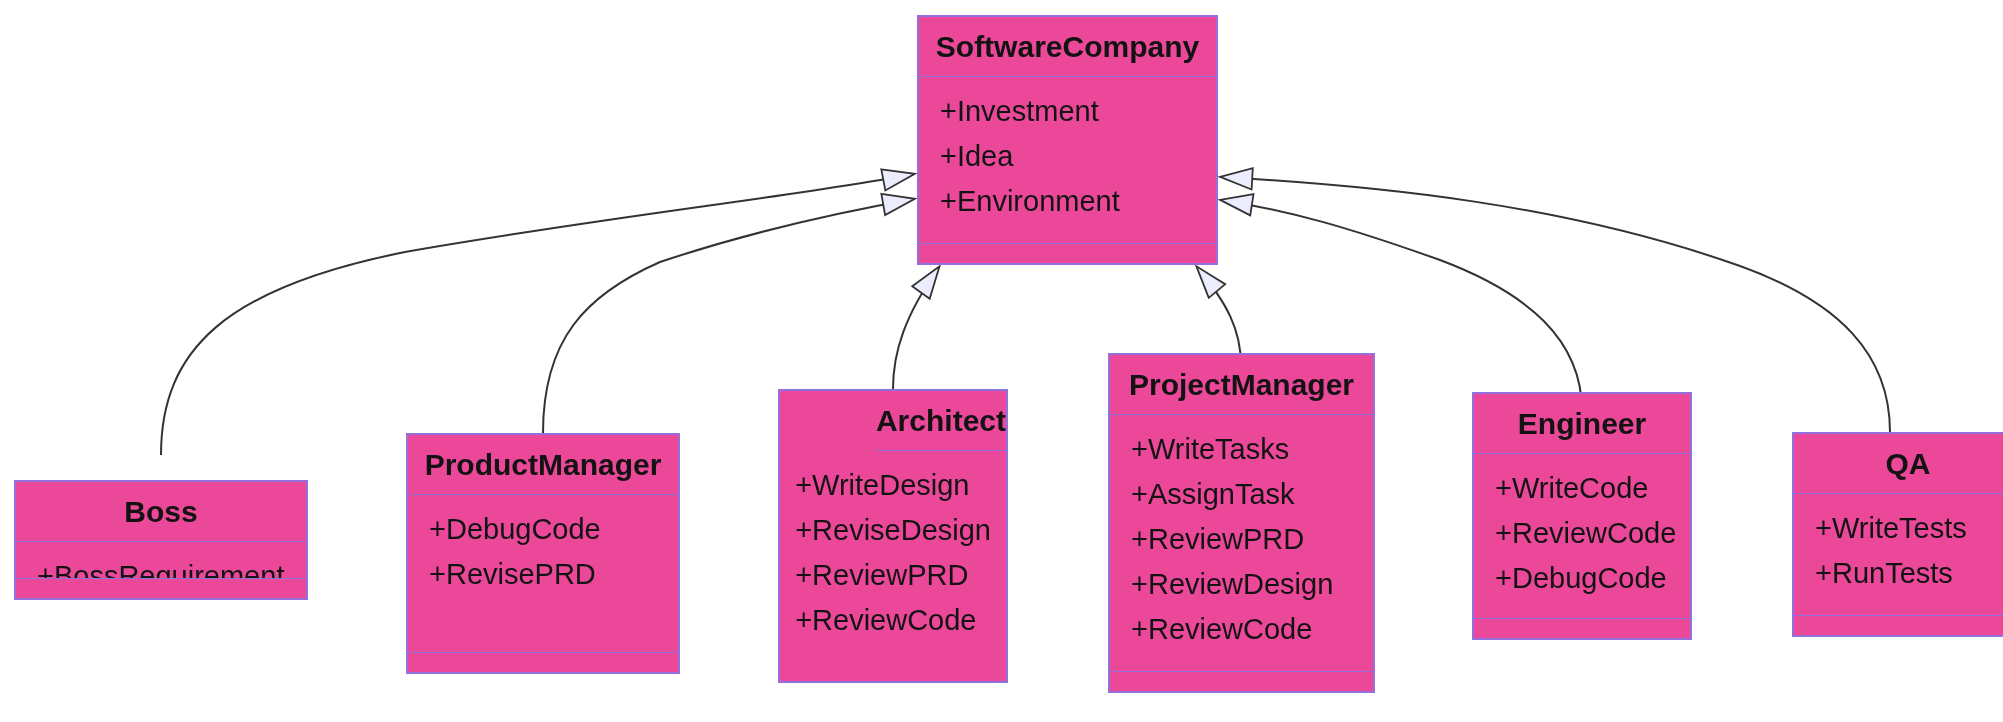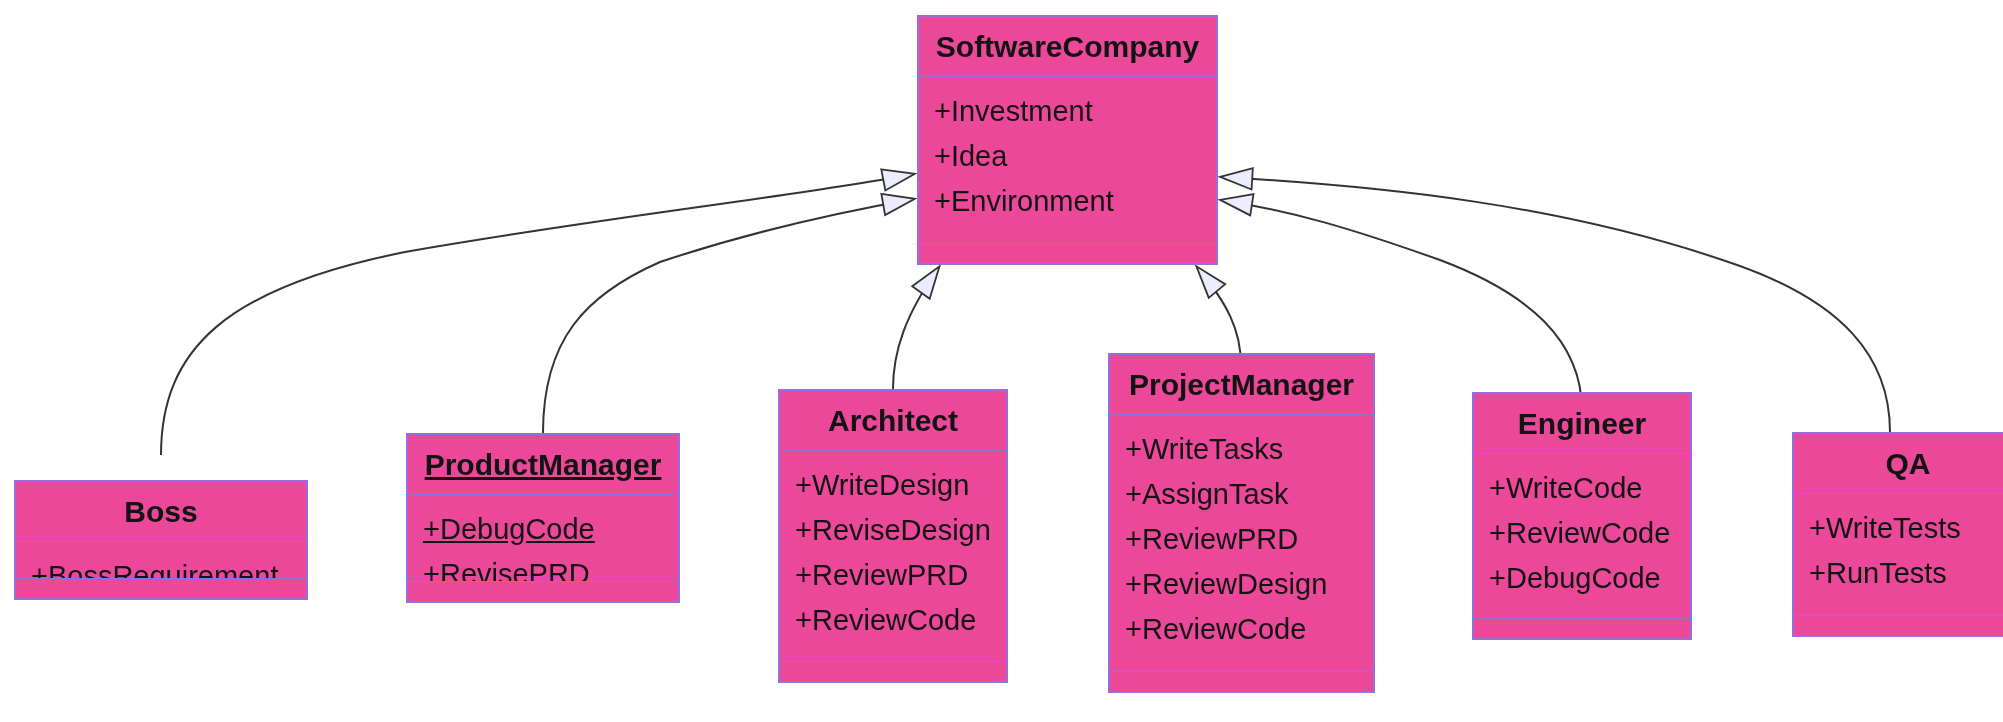--- a/index.html
+++ b/index.html
@@ -49,21 +49,21 @@
     align-items: center;
     justify-content: center;
     font-size: 30px;
     font-weight: bold;
     border-bottom: 1px solid #9370DB;
     white-space: nowrap;
   }
   .uml-attrs {
     flex: 1 1 auto;
     box-sizing: border-box;
-    padding: 12px 15px 0 15px;
+    padding: 12px 15px 0 21px;
     overflow: hidden;
   }
   .uml-attr {
     height: 45px;
     display: flex;
     align-items: center;
     font-size: 29px;
     white-space: nowrap;
   }
   .uml-methods {
@@ -103,30 +103,30 @@
   </div>
 
   <div class="uml-class" style="left:14px; top:480px; width:294px; height:120px;">
     <div class="uml-title">Boss</div>
     <div class="uml-attrs">
       <div class="uml-attr">+BossRequirement</div>
     </div>
     <div class="uml-methods"></div>
   </div>
 
-  <div class="uml-class" style="left:406px; top:433px; width:274px; height:170px;text-decoration:underline;">
+  <div class="uml-class" style="left:406px; top:433px; width:274px; height:241px;">
     <div class="uml-title">ProductManager</div>
     <div class="uml-attrs">
       <div class="uml-attr">+DebugCode</div>
       <div class="uml-attr">+RevisePRD</div>
     </div>
     <div class="uml-methods"></div>
   </div>
 
-  <div class="uml-class" style="left:778px; top:389px; width:230px; height:294px;">
+  <div class="uml-class" style="left:778px; top:389px; width:230px; height:294px;align-items:flex-end;">
     <div class="uml-title">Architect</div>
     <div class="uml-attrs">
       <div class="uml-attr">+WriteDesign</div>
       <div class="uml-attr">+ReviseDesign</div>
       <div class="uml-attr">+ReviewPRD</div>
       <div class="uml-attr">+ReviewCode</div>
     </div>
     <div class="uml-methods"></div>
   </div>
 

